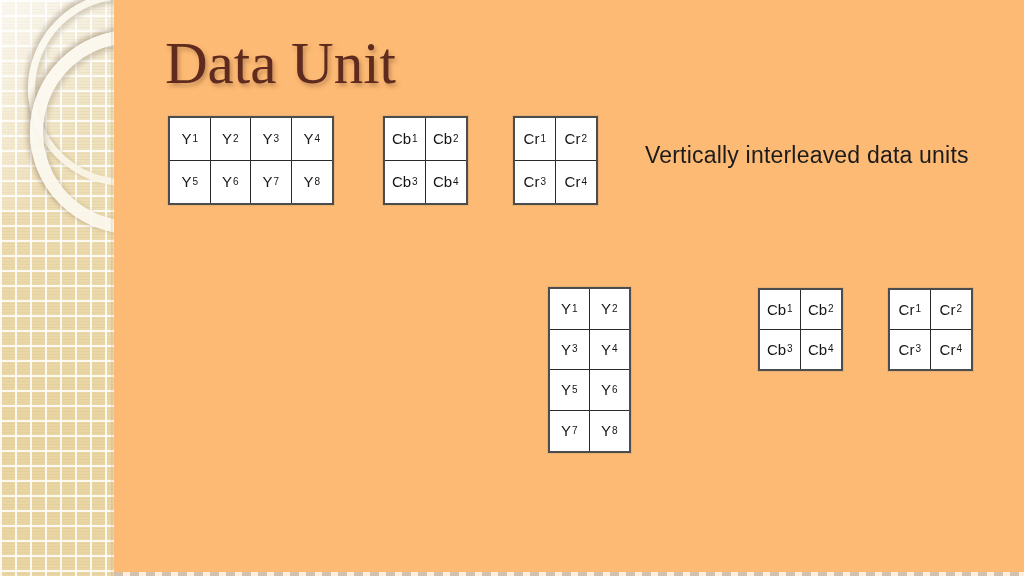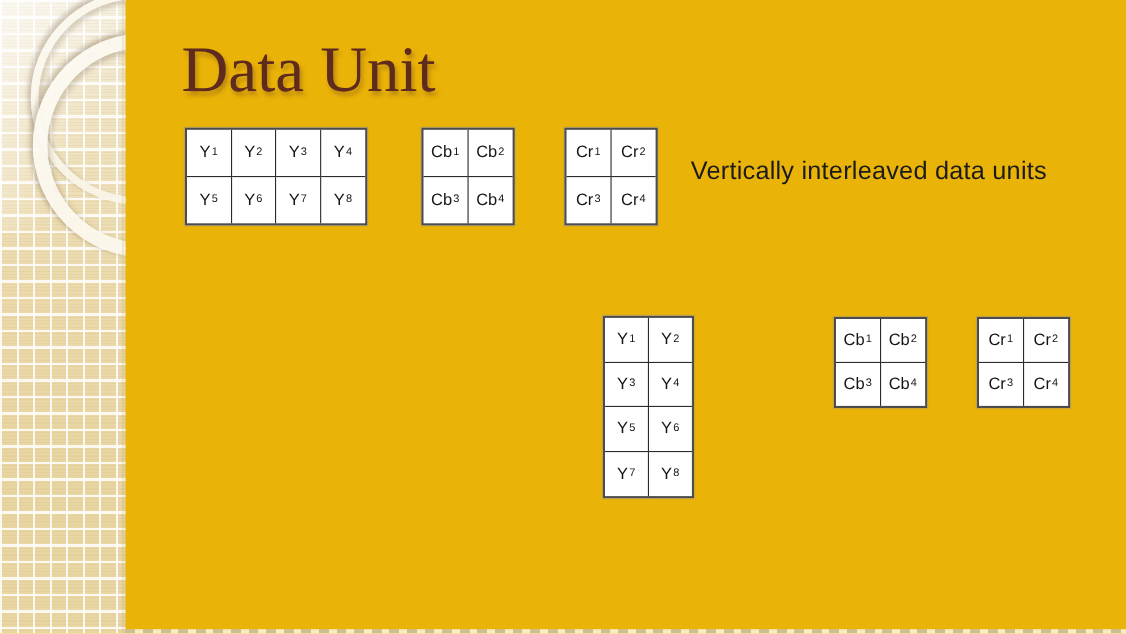--- a/index.html
+++ b/index.html
@@ -1,19 +1,19 @@
 <!DOCTYPE html>
 <html style="--title-color: #5f2b1e; --body-color: #1b1b1b;"><head>
 <meta charset="utf-8">
 <style>
   html,body{margin:0;padding:0;background:#ffffff;}
   .slide{
     position:relative;
     width:1024px;height:576px;
-    background:#eab308;
+    background:#fdba74;
     overflow:hidden;
     font-family:"Liberation Sans", sans-serif;
   }
 
   
   .sidebar{
     position:absolute;left:0;top:0;width:114px;height:576px;
     background:
       repeating-linear-gradient(to right,  rgba(255,255,255,0.85) 0 2px, rgba(255,255,255,0) 2px 15px),
       repeating-linear-gradient(to bottom, rgba(255,255,255,0.85) 0 2px, rgba(255,255,255,0) 2px 15px),
@@ -57,21 +57,21 @@
     color:var(--title-color,#5f2b1e);
     text-shadow:2px 3px 4px rgba(90,50,30,0.35);
     white-space:nowrap;
   }
 
   
   .caption{
     position:absolute;font-size:23px;color:var(--body-color,#1b1b1b);
     white-space:nowrap;letter-spacing:0.2px;
   }
-  .caption-vertical{left:628px;top:142px;}
+  .caption-vertical{left:645px;top:142px;}
   .caption-horizontal{left:147px;top:355px;}
 
   
   .tbl{
     position:absolute;display:grid;
     border:2px solid #4c4c4c;
     background:#ffffff;
     box-shadow:0 0 0 1px rgba(120,120,120,0.15);
   }
   .cell{

